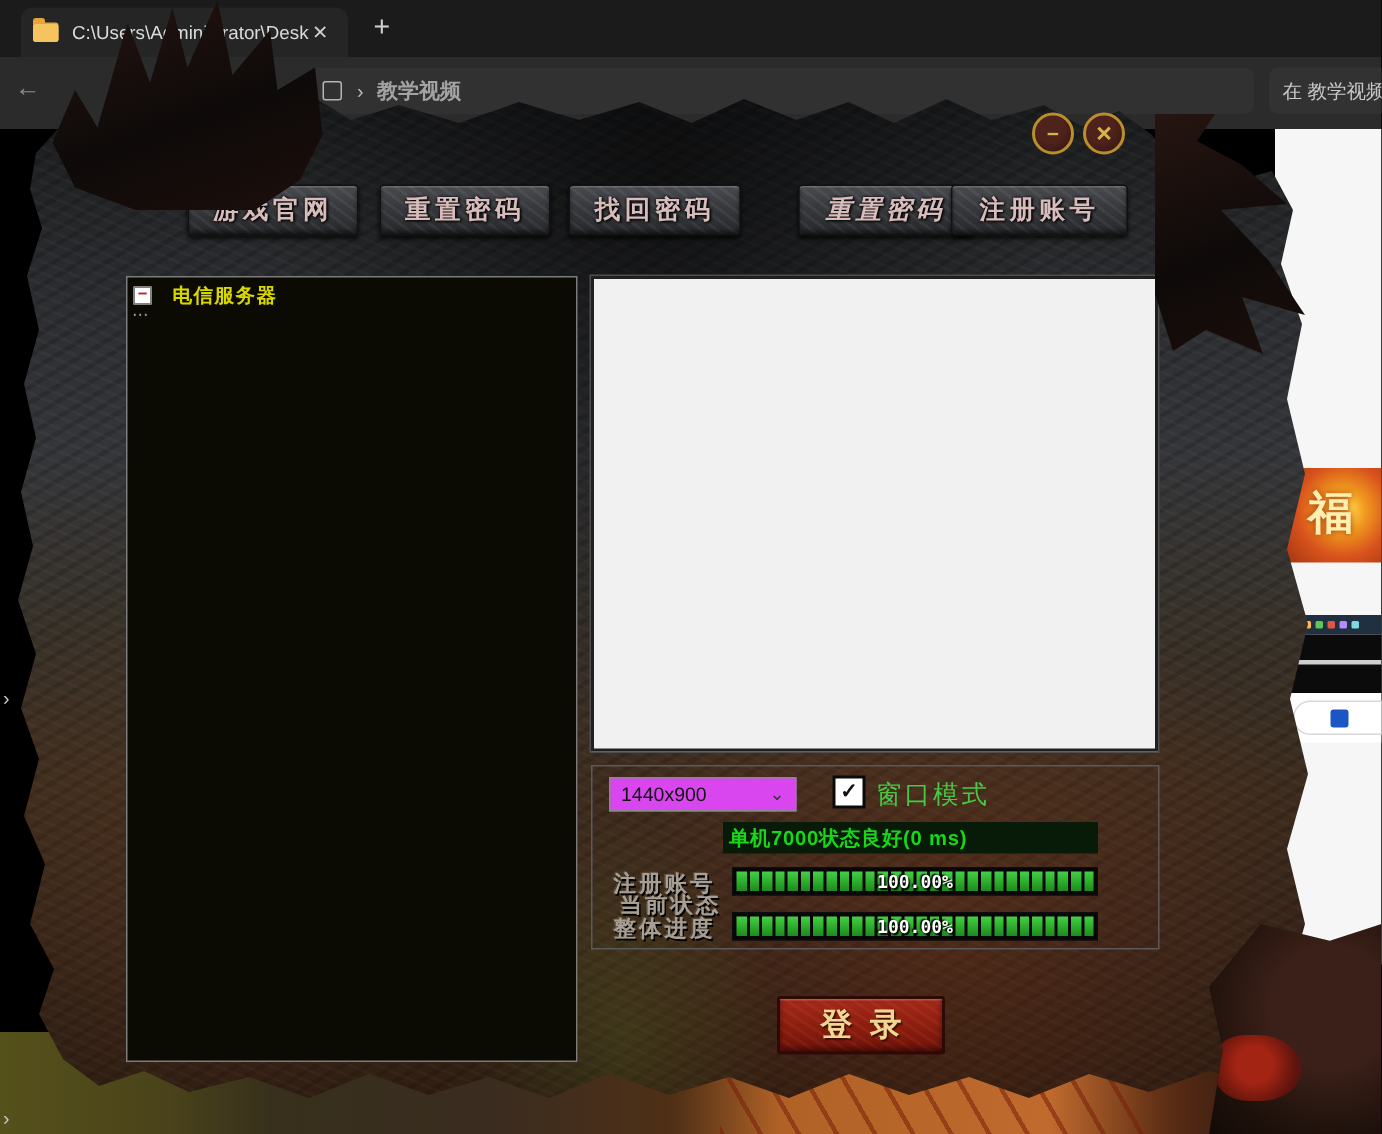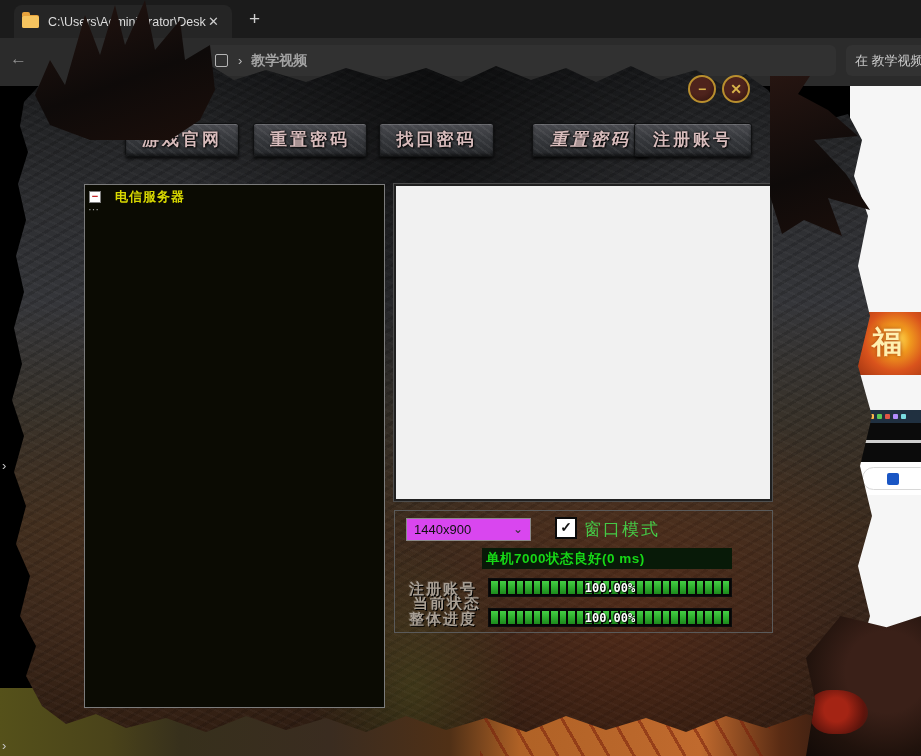--- a/index.html
+++ b/index.html
@@ -306,14 +306,15 @@
         <div class="seg"></div>
         <div class="seg"></div>
         <div class="seg"></div>
         <div class="seg"></div>
         <div class="seg"></div>
         <div class="seg"></div>
         <span class="ptext">100.00%</span>
     </div>
   </div>
 
+  <div class="loginbtn">登录</div>
 
 </div>
 
 </body></html>

